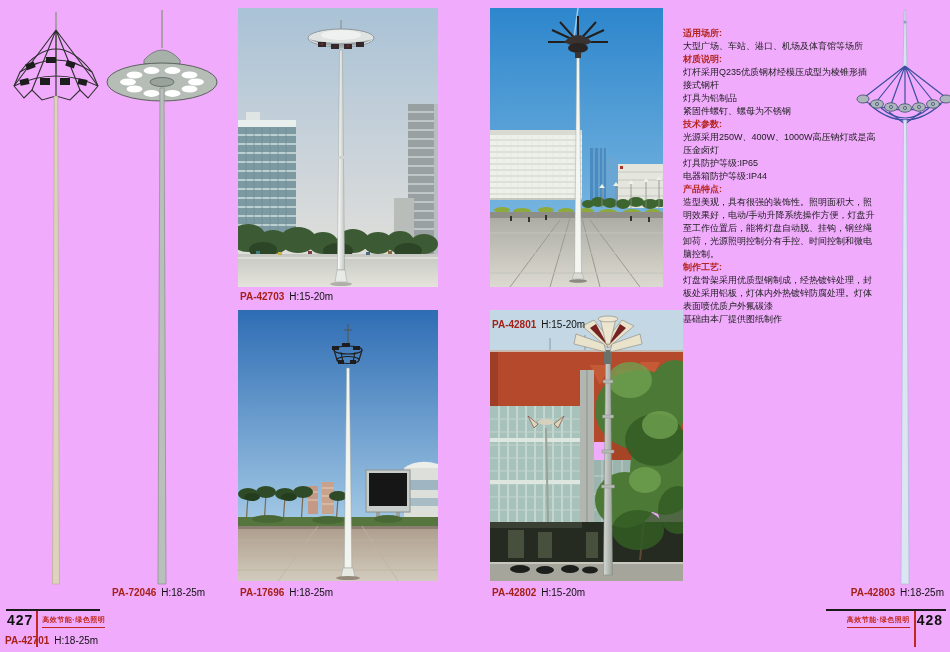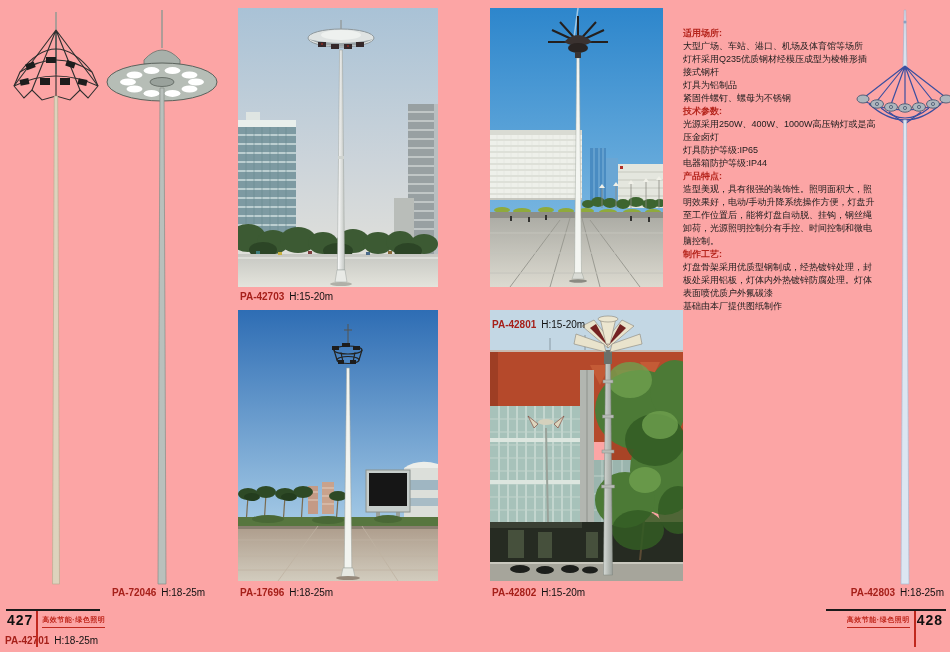--- a/index.html
+++ b/index.html
@@ -1,16 +1,16 @@
 <!DOCTYPE html>
 <html><head>
 <meta charset="utf-8">
 <style>
   html,body{margin:0;padding:0;background:#fff;}
-  #page{position:relative;width:950px;height:652px;background:#fca5a5;overflow:hidden;
+  #page{position:relative;width:950px;height:652px;background:#f0abfc;overflow:hidden;
         font-family:"Liberation Sans","DejaVu Sans",sans-serif;}
   .abs{position:absolute;}
   svg{display:block;}
 
   
   .plabel{position:absolute;font-size:10px;white-space:nowrap;line-height:15px;}
   .pcode{color:#a6201a;font-weight:bold;}
   .pheight{color:#111;margin-left:5px;}
 
   
@@ -428,20 +428,21 @@
       <ellipse cx="118" cy="9" rx="10" ry="3" fill="#ece6d0" stroke="#8a8478" stroke-width="0.6"></ellipse>
     </svg>
   </div>
 
   <div id="info">
     <div>
       <div class="sec-head">适用场所:</div>
       <div class="sec-body">大型广场、车站、港口、机场及体育馆等场所</div>
     </div>
     <div>
+      <div class="sec-head">材质说明:</div>
       <div class="sec-body">灯杆采用Q235优质钢材经模压成型为棱锥形插接式钢杆
 灯具为铝制品
 紧固件螺钉、螺母为不锈钢</div>
     </div>
     <div>
       <div class="sec-head">技术参数:</div>
       <div class="sec-body">光源采用250W、400W、1000W高压钠灯或是高压金卤灯
 灯具防护等级:IP65
 电器箱防护等级:IP44</div>
     </div>

